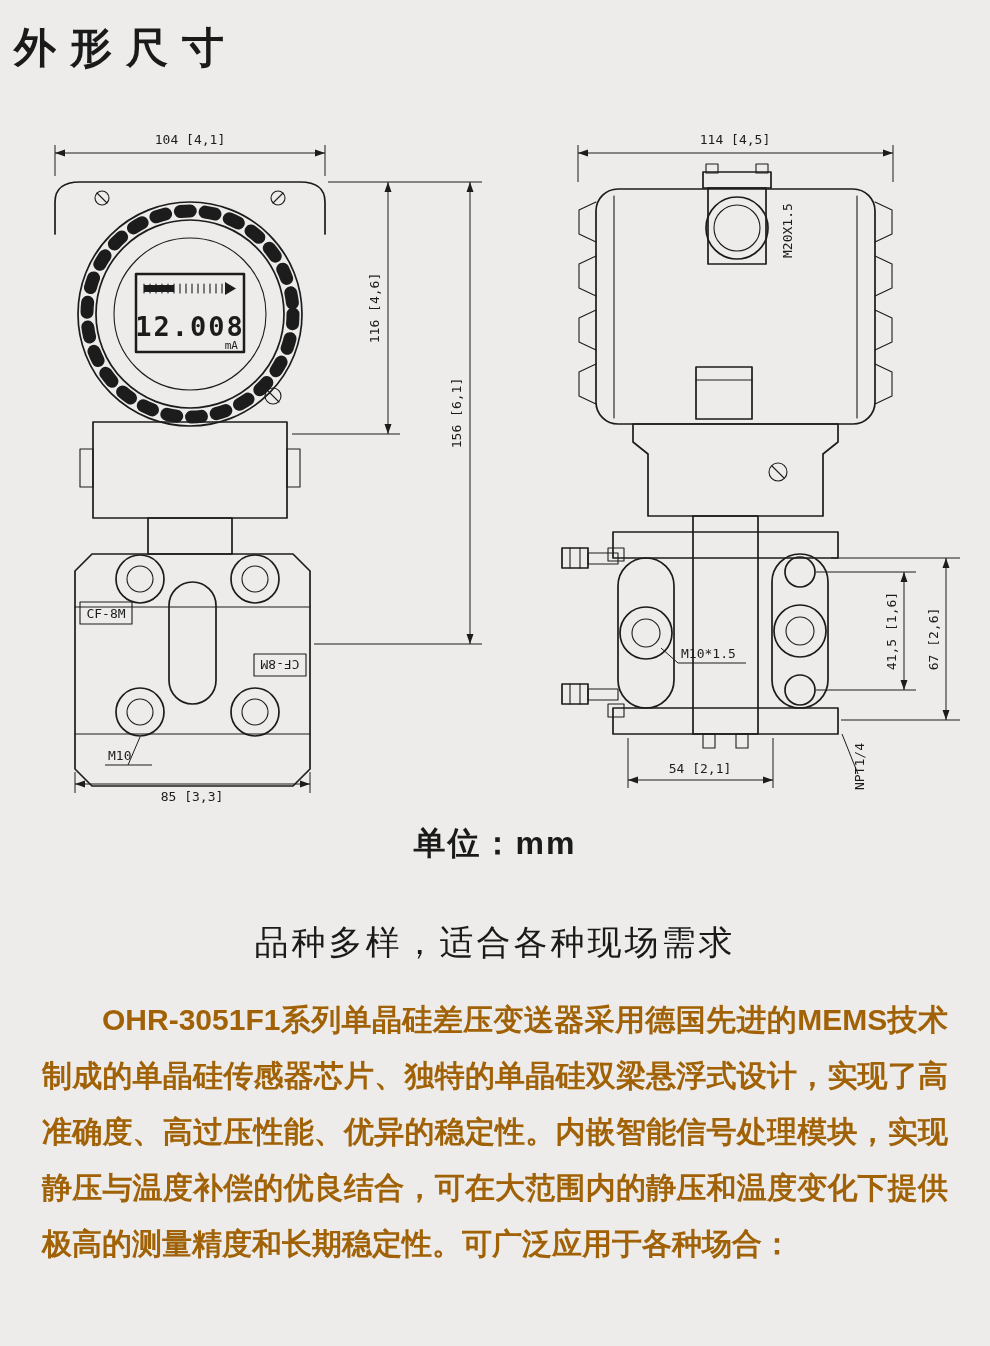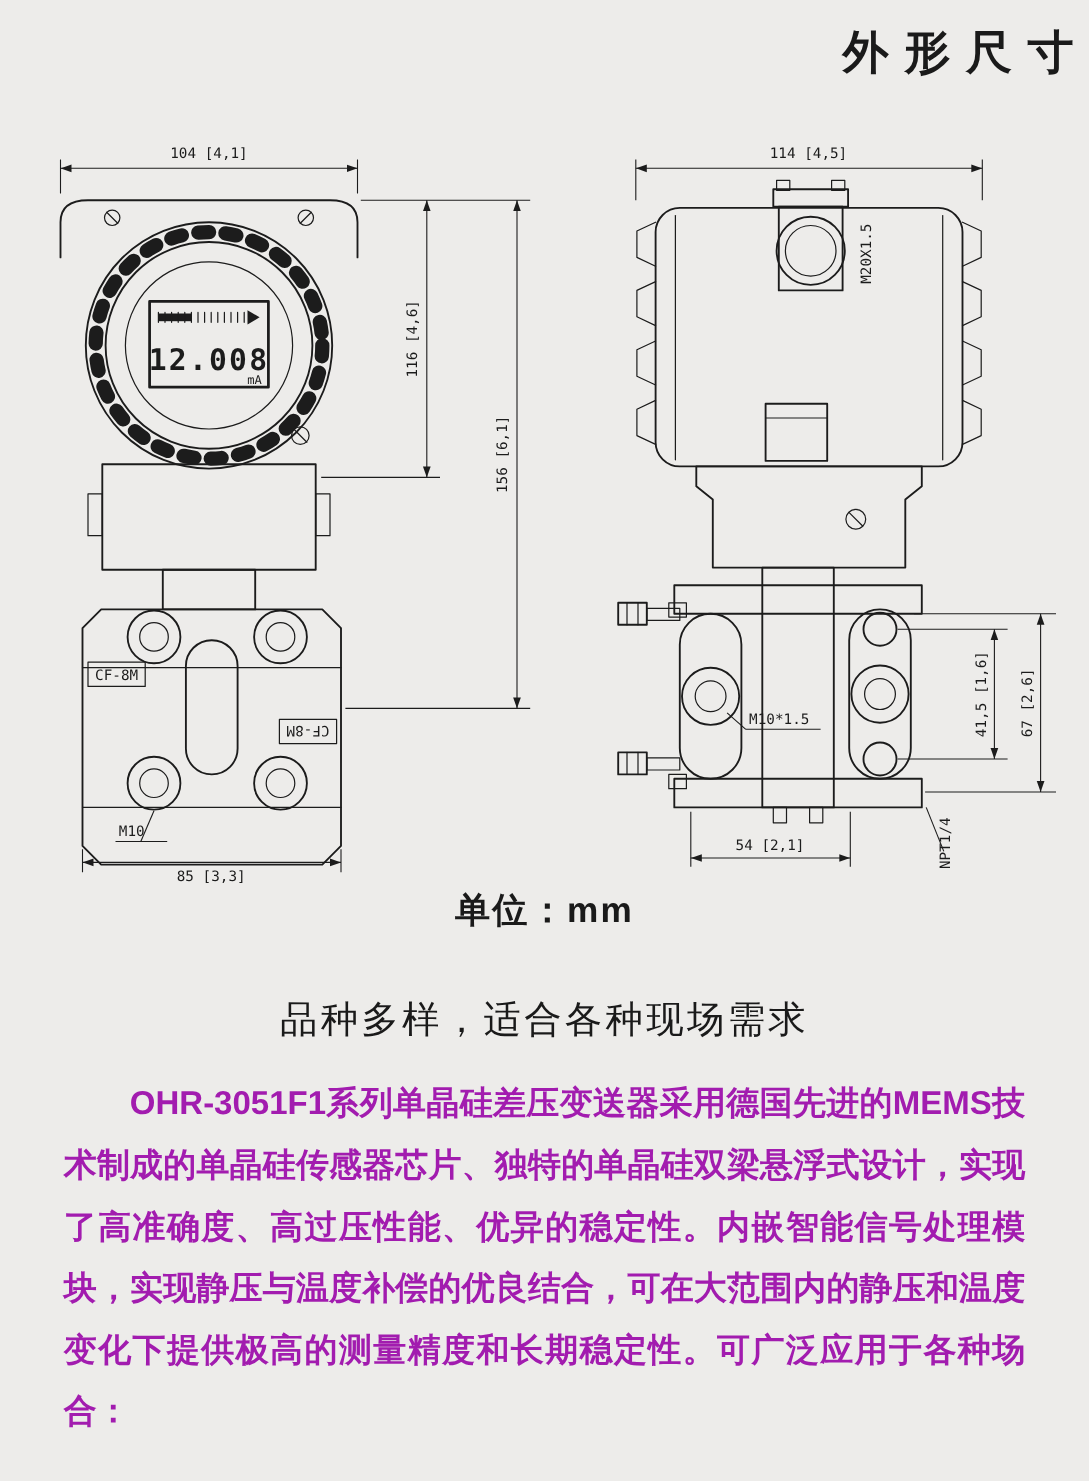--- a/index.html
+++ b/index.html
@@ -4,52 +4,53 @@
 <style>
   * { margin:0; padding:0; box-sizing:border-box; }
   html,body { width:990px; height:1346px; }
   body {
     background:#edecea;
     font-family:"Liberation Sans", sans-serif;
     color:#1a1a1a;
     overflow:hidden;
   }
   .title {
-    text-align:right;
+    text-align:left;
     font-size:42px;
     font-weight:700;
     letter-spacing:14px;
     padding-top:20px;
     text-indent:14px;
   }
   .drawings { position:relative; height:682px; margin-top:48px; }
   .front-view { position:absolute; left:30px; top:0; }
   .side-view  { position:absolute; left:548px; top:0; }
   .unit-label {
     text-align:center;
     font-size:32px;
     font-weight:700;
+    margin-top:16px;
     letter-spacing:2px;
   }
   .section-heading {
     text-align:center;
     font-size:34px;
     font-weight:400;
     letter-spacing:3px;
     margin-top:54px;
   }
   .description {
     font-size:30px;
     font-weight:600;
     line-height:56px;
     text-align:justify;
-    padding:0 58px;
+    padding:0 42px;
     margin-top:26px;
     text-indent:2em;
-    color:#a21caf;
+    color:#a16207;
   }
   
   .p  { fill:none; stroke:#1c1c1c; stroke-width:1.7; stroke-linejoin:round; stroke-linecap:round; }
   .p2 { fill:none; stroke:#1c1c1c; stroke-width:1.1; stroke-linejoin:round; stroke-linecap:round; }
   .d  { fill:none; stroke:#1c1c1c; stroke-width:1; }
   .fillk { fill:#1c1c1c; stroke:none; }
   .t {
     font-family:"DejaVu Sans Mono", monospace;
     font-size:13px;
     fill:#1c1c1c;

